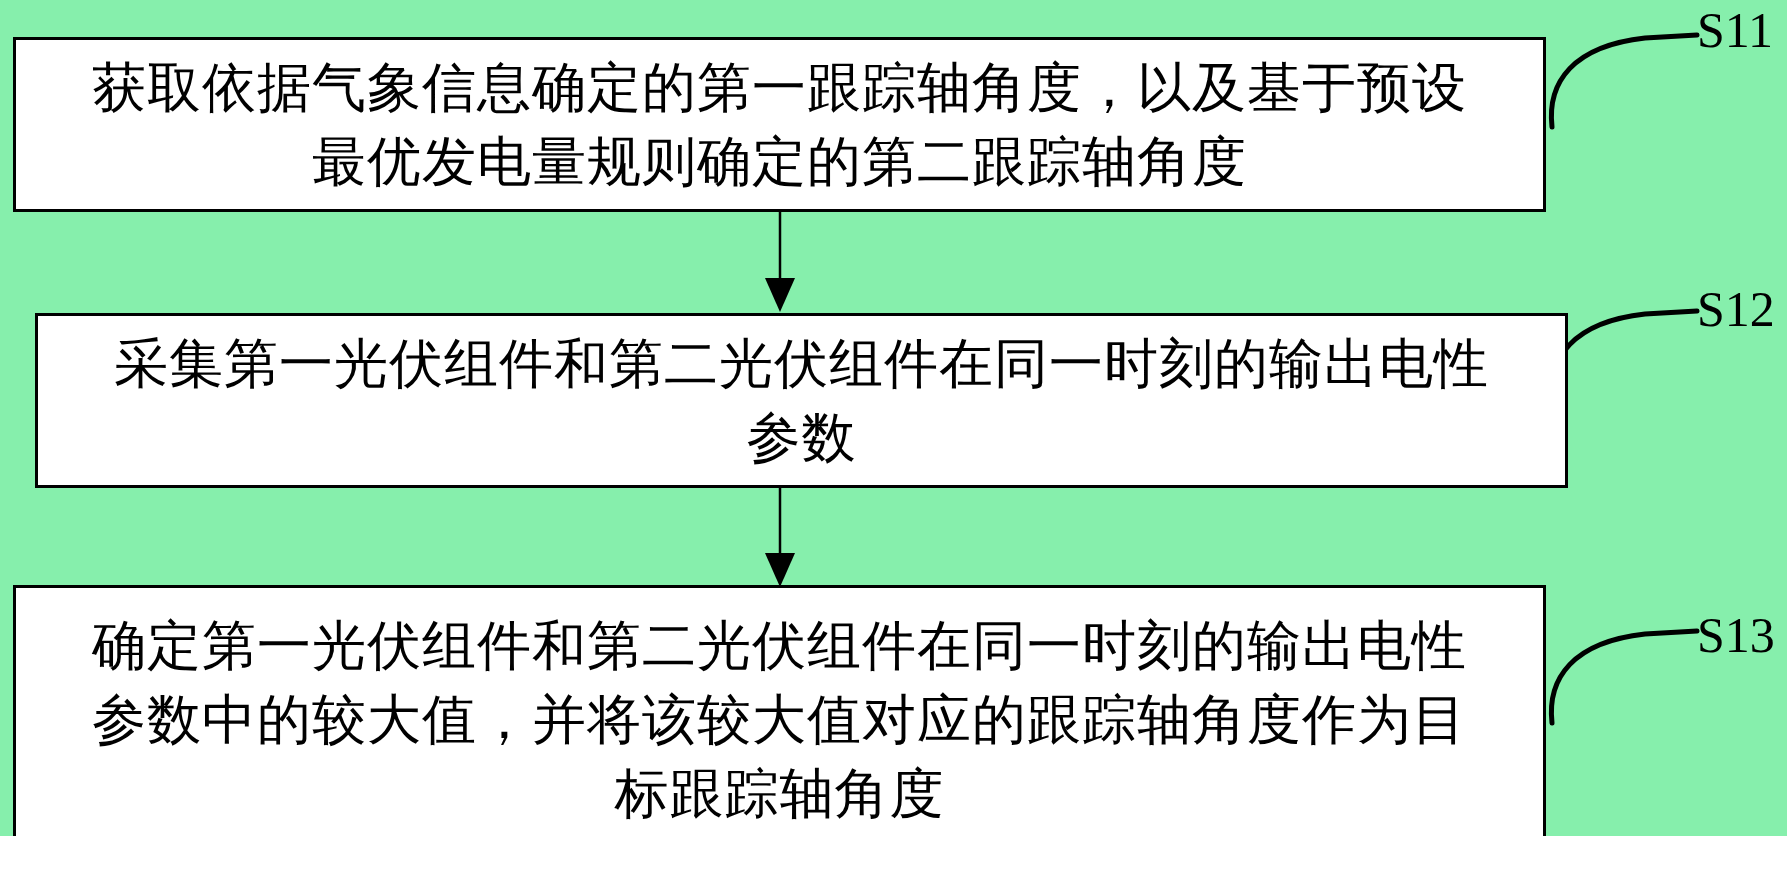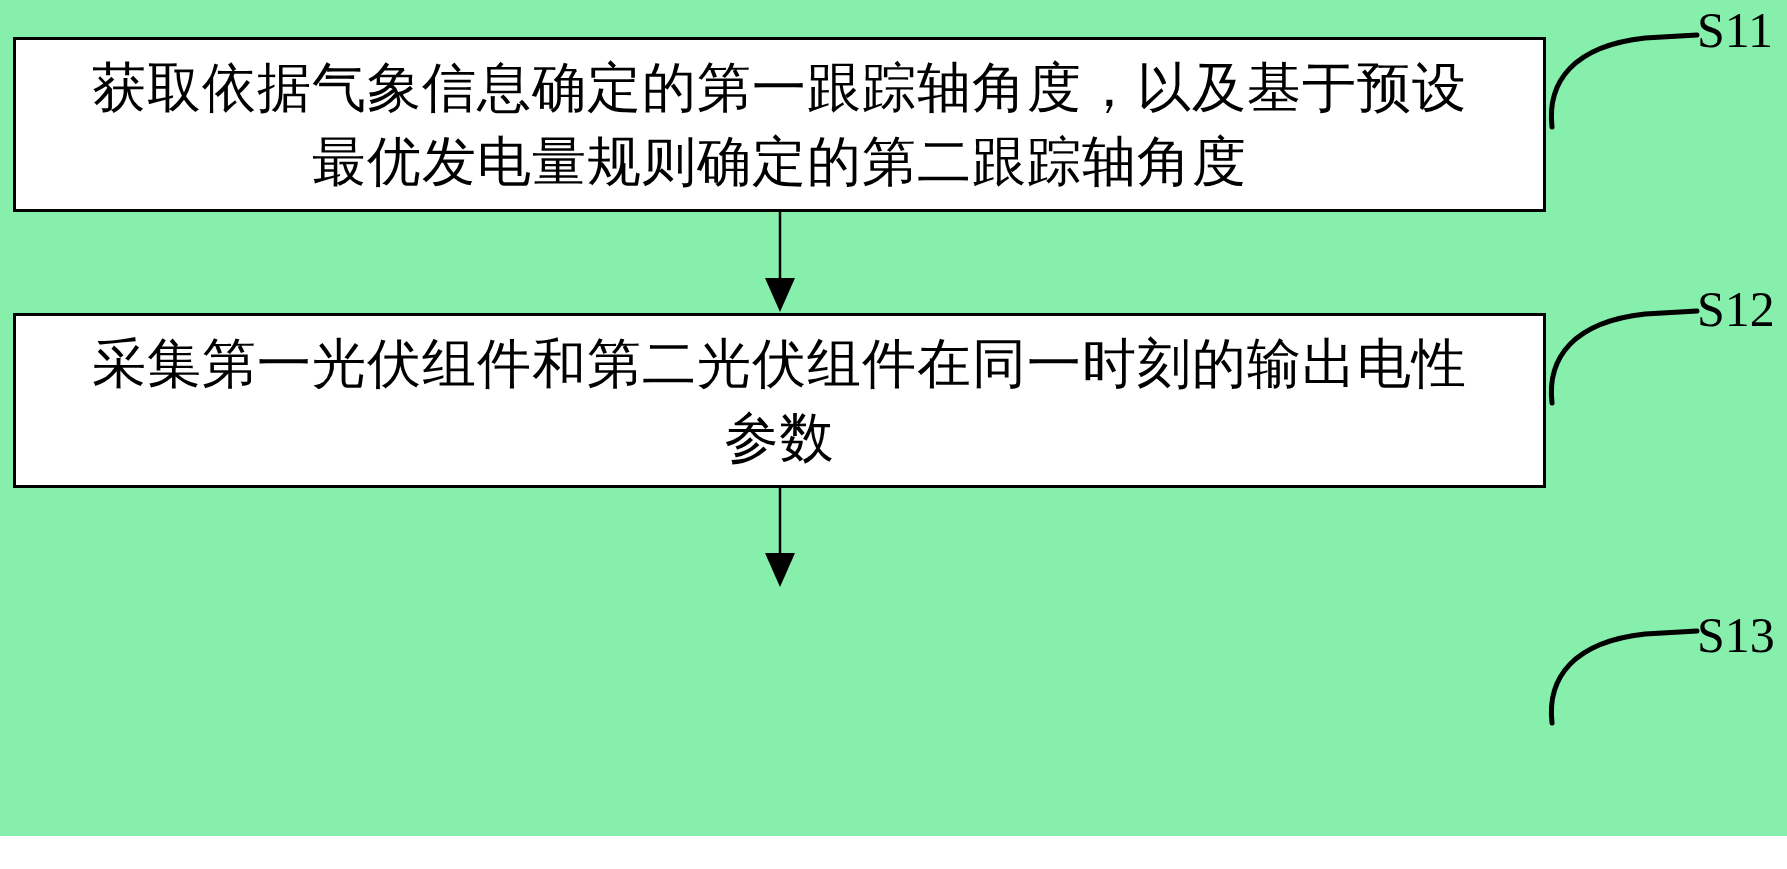--- a/index.html
+++ b/index.html
@@ -38,21 +38,21 @@
     display: block;
     width: 100%;
     text-align: center;
     white-space: pre-line;
     font-size: 54px;
     line-height: 74px;
     color: #000000;
     letter-spacing: 1px;
   }
   .box-1 { top: 37px;  height: 175px; }
-  .box-2 { top: 313px; height: 175px; }
+  .box-2 { top: 313px; height: 175px; margin-left: 22px; }
   .box-3 { top: 585px; height: 270px; }
   .step-label {
     position: absolute;
     left: 1697px;
     font-size: 50px;
     line-height: 55px;
     color: #000000;
     font-family: "Liberation Serif", serif;
     white-space: nowrap;
   }
@@ -81,18 +81,23 @@
   <div class="step-box box-1">
     <span class="step-text">获取依据气象信息确定的第一跟踪轴角度，以及基于预设
 最优发电量规则确定的第二跟踪轴角度</span>
   </div>
 
   <div class="step-box box-2">
     <span class="step-text">采集第一光伏组件和第二光伏组件在同一时刻的输出电性
 参数</span>
   </div>
 
+  <div class="step-box box-3">
+    <span class="step-text">确定第一光伏组件和第二光伏组件在同一时刻的输出电性
+参数中的较大值，并将该较大值对应的跟踪轴角度作为目
+标跟踪轴角度</span>
+  </div>
 
   <div class="step-label label-1">S11</div>
   <div class="step-label label-2">S12</div>
   <div class="step-label label-3">S13</div>
 
 </div>
 
 </body></html>

